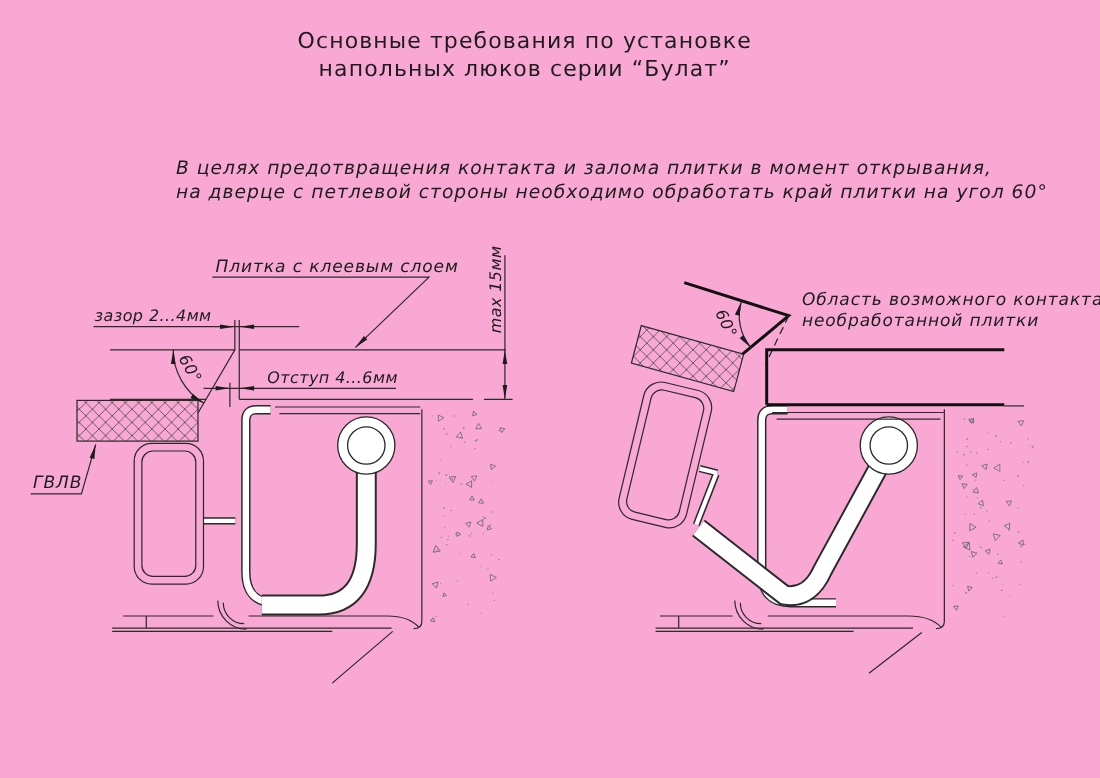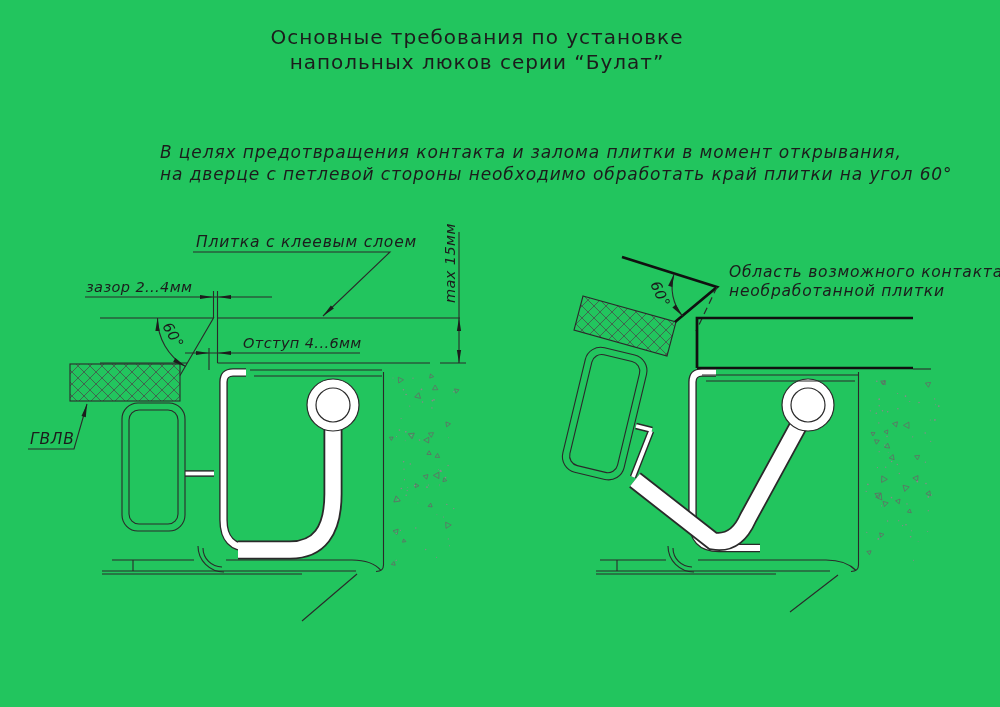--- a/index.html
+++ b/index.html
@@ -1,16 +1,16 @@
 <!DOCTYPE html>
 <html><head>
 <meta charset="utf-8">
 <style>
   html,body{margin:0;padding:0;background:#fff;}
-  .page{width:1000px;height:707px;position:relative;background:#22c55e;overflow:hidden;}
+  .page{width:1000px;height:707px;position:relative;background:#f9a8d4;overflow:hidden;}
   svg{display:block;}
   svg text{fill:#1c1c1c;font-family:"DejaVu Sans",sans-serif;}
   .title-t{font-size:20px;letter-spacing:1px;}
   .note-t{font-size:17px;font-style:italic;letter-spacing:0.9px;}
   .lbl-t{font-size:15.5px;font-style:italic;letter-spacing:0.8px;}
   .dim-t{font-size:14.5px;font-style:italic;letter-spacing:0.4px;}
   .t{stroke:#2a2a2a;stroke-width:1.1;fill:none;}
   .tk{stroke:#101010;stroke-width:2.7;fill:none;}
   .dash{stroke:#2a2a2a;stroke-width:1.2;fill:none;stroke-dasharray:7 4.5;}
   .postB{stroke:#2a2a2a;stroke-width:8.5;fill:none;}

